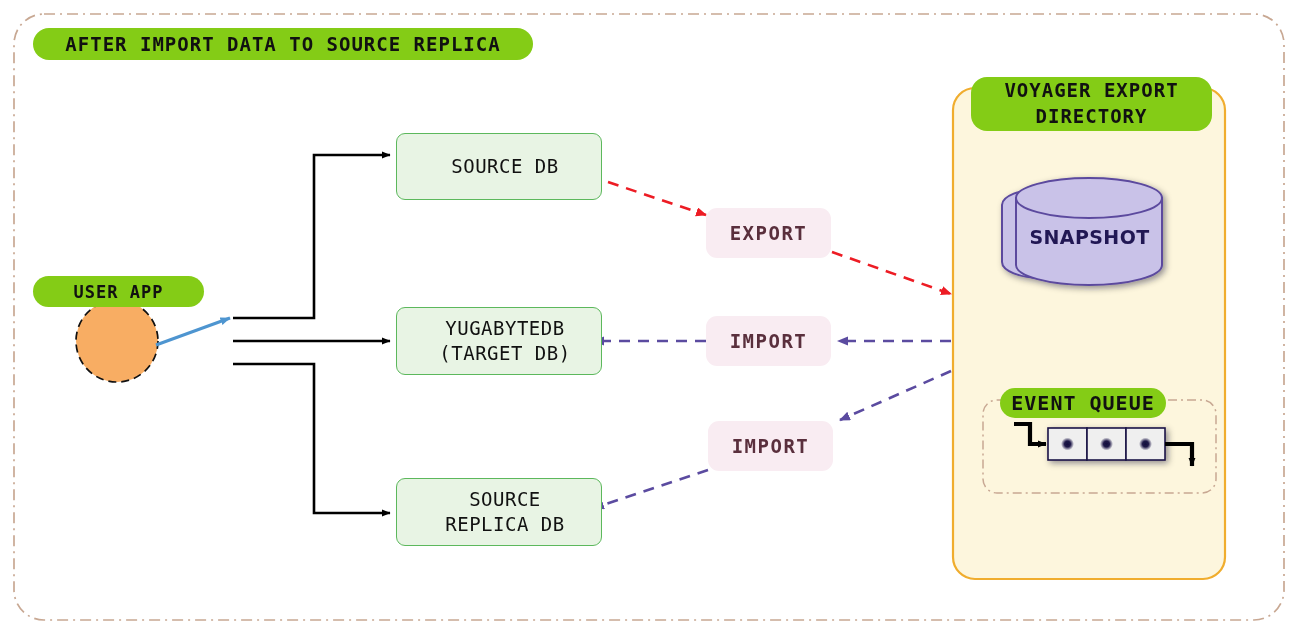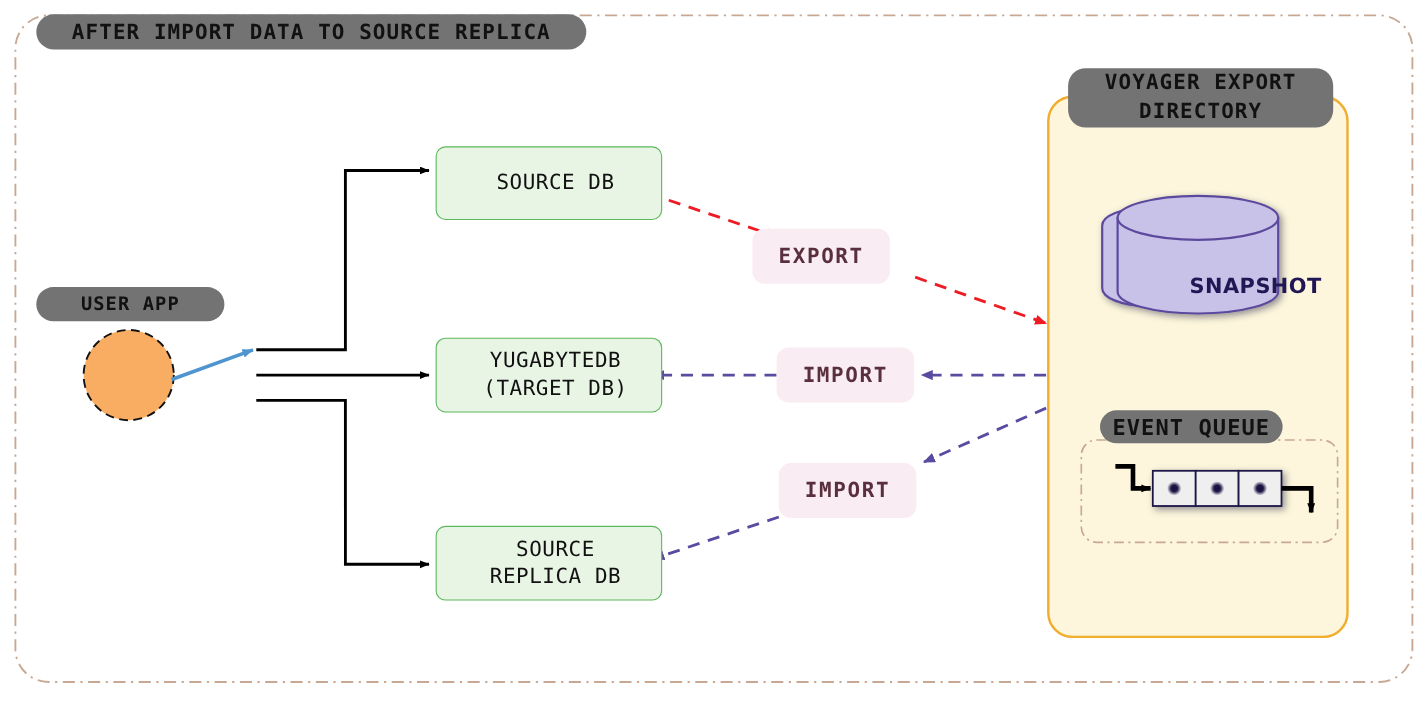--- a/index.html
+++ b/index.html
@@ -1,25 +1,25 @@
 <!DOCTYPE html>
 <html><head>
 <meta charset="utf-8">
 <style>
   html,body{margin:0;padding:0;background:#ffffff;}
   body{width:1298px;height:643px;overflow:hidden;
        font-family:"DejaVu Sans Mono","Liberation Mono",monospace;}
   #stage{position:relative;width:1298px;height:643px;}
   svg{position:absolute;top:0;left:0;}
   .chip{
-    position:absolute;background:#737373;border-radius:16px;
+    position:absolute;background:#84cc16;border-radius:16px;
     display:flex;align-items:center;justify-content:center;
     text-align:center;color:#111;font-weight:bold;
     font-family:"DejaVu Sans Mono","Liberation Mono",monospace;
-    letter-spacing:1px;white-space:pre-line;
+    letter-spacing:1px;white-space:pre-line;margin-top:15px;
   }
   .node-box{
     position:absolute;background:#e8f4e4;border:1.6px solid #5cb85c;
     border-radius:9px;display:flex;align-items:center;justify-content:center;
     text-align:center;color:#111;font-size:19px;line-height:1.32;
     font-family:"DejaVu Sans Mono","Liberation Mono",monospace;
     white-space:pre-line;letter-spacing:.5px;padding-left:12px;
   }
   .op-chip{
     position:absolute;background:#f9ecf2;border-radius:11px;
@@ -117,26 +117,26 @@
   <div class="chip" id="userapp-chip">USER APP</div>
 
   <div class="node-box" style="left:396px;top:133px;width:192px;height:65px;">SOURCE DB</div>
 
   <div class="node-box" style="left:396px;top:478px;width:192px;height:66px;">SOURCE
 REPLICA DB</div>
 
   <div class="node-box" style="left:396px;top:307px;width:192px;height:66px;">YUGABYTEDB
 (TARGET DB)</div>
 
-  <div class="op-chip" style="left:684px;top:208px;width:125px;height:50px;">EXPORT</div>
+  <div class="op-chip" style="left:706px;top:208px;width:125px;height:50px;">EXPORT</div>
 
   <div class="op-chip" style="left:706px;top:316px;width:125px;height:50px;">IMPORT</div>
 
   <div class="op-chip" style="left:708px;top:421px;width:125px;height:50px;">IMPORT</div>
 
   <div class="chip" id="voyager-chip">VOYAGER EXPORT
 DIRECTORY</div>
 
-  <div class="cyl-label" style="left:1054px;top:226px;margin-top:23px;">SNAPSHOT</div>
+  <div class="cyl-label" style="left:1002px;top:226px;">SNAPSHOT</div>
 
   <div class="chip" id="eventqueue-chip">EVENT QUEUE</div>
 
 </div>
 
 </body></html>

